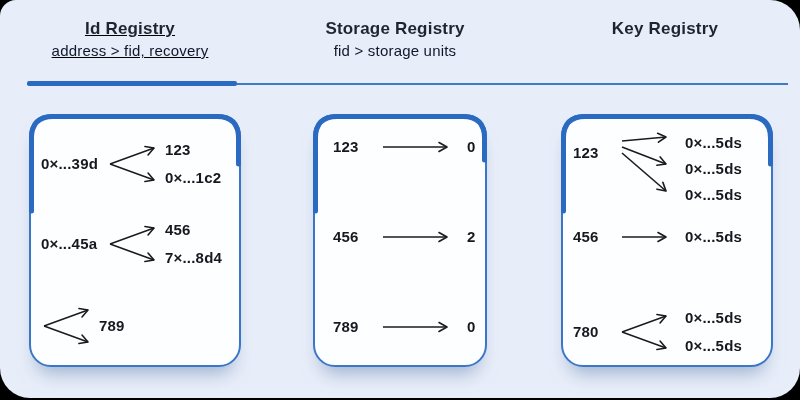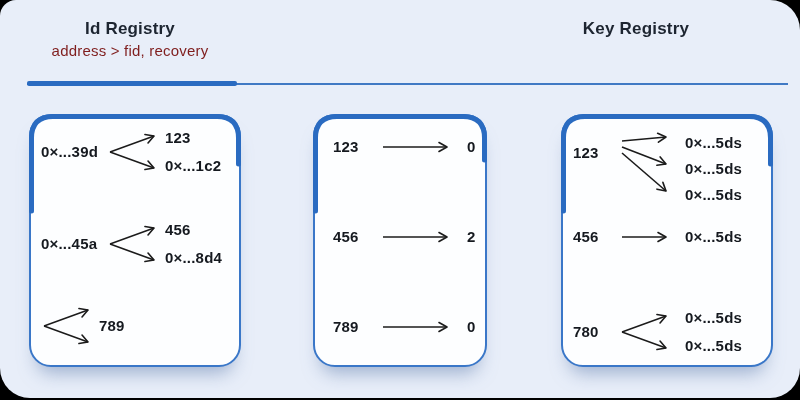--- a/index.html
+++ b/index.html
@@ -6,22 +6,22 @@
   html,body { width:800px; height:400px; }
   body { font-family:"Liberation Sans", sans-serif; background:#000; }
 
   .stage { position:relative; width:800px; height:400px; background:#000; overflow:hidden; }
   .panel { position:absolute; left:0; top:0; width:800px; height:398px;
            background:#e8eef9; border-radius:16px 30px 30px 30px; }
 
   
   .hdr { position:absolute; top:19px; width:220px; text-align:center; }
   .hdr-title { font-size:17px; font-weight:700; color:#1d2531; letter-spacing:.2px; }
-  .hdr-sub { margin-top:3px; font-size:15px; color:#7f1d1d; letter-spacing:.2px; }
-  #hdr-0 { left:20px; } #hdr-1 { left:285px; } #hdr-2 { left:526px; }
+  .hdr-sub { margin-top:3px; font-size:15px; color:#0f172a; letter-spacing:.2px; }
+  #hdr-0 { left:20px;text-decoration:underline; } #hdr-1 { left:285px; } #hdr-2 { left:555px; }
 
   
   .divider-thin  { position:absolute; left:27px; top:83px; width:761px; height:2px; background:#4079c4; }
   .divider-thick { position:absolute; left:27px; top:81px; width:210px; height:5px; background:#2a6bc1; border-radius:2px; }
 
   
   .card { position:absolute; top:114px; height:253px; background:#fdfeff;
           border:2px solid #3a77c8; border-radius:22px;
           box-shadow:0 14px 18px -8px rgba(96,125,173,.55); }
   #card-0 { left:29px;  width:212px; }
@@ -59,54 +59,56 @@
 </svg>
 
 <div class="stage">
   <div class="panel">
 
     <div class="hdr" id="hdr-0">
       <div class="hdr-title">Id Registry</div>
       <div class="hdr-sub">address &gt; fid, recovery</div>
     </div>
     <div class="hdr" id="hdr-1">
+      <div class="hdr-title">Storage Registry</div>
+      <div class="hdr-sub">fid &gt; storage units</div>
     </div>
     <div class="hdr" id="hdr-2">
       <div class="hdr-title">Key Registry</div>
     </div>
 
     <div class="divider-thin"></div>
     <div class="divider-thick"></div>
 
     <div class="card" id="card-0">
       <svg class="accent" viewBox="0 0 212 253">
         <path d="M2.5,97 L2.5,24 Q2.5,2.5 24,2.5 L188,2.5 Q209.5,2.5 209.5,24 L209.5,50" fill="none" stroke="#2a6bc1" stroke-width="5" stroke-linecap="round"></path>
       </svg>
 
-      <div class="group" style="top:8px">
+      <div class="group" style="top:20px">
         <div class="txt from">0×...39d</div>
         <svg class="arrows" width="58" height="56">
           <line x1="3" y1="28" x2="47" y2="12" stroke="#1b1b1b" stroke-width="1.6" marker-end="url(#ah)"></line>
           <line x1="3" y1="28" x2="47" y2="44" stroke="#1b1b1b" stroke-width="1.6" marker-end="url(#ah)"></line>
         </svg>
         <div class="tcol">
           <div class="txt">123</div>
           <div class="txt">0×...1c2</div>
         </div>
       </div>
 
       <div class="group" style="top:100px">
         <div class="txt from">0×...45a</div>
         <svg class="arrows" width="58" height="56">
           <line x1="3" y1="28" x2="47" y2="12" stroke="#1b1b1b" stroke-width="1.6" marker-end="url(#ah)"></line>
           <line x1="3" y1="28" x2="47" y2="44" stroke="#1b1b1b" stroke-width="1.6" marker-end="url(#ah)"></line>
         </svg>
         <div class="tcol">
           <div class="txt">456</div>
-          <div class="txt">0×...8d4</div>
+          <div class="txt">7×...8d4</div>
         </div>
       </div>
 
       <div class="group" style="top:182px">
         <svg class="arrows" width="58" height="56">
           <line x1="3" y1="28" x2="47" y2="12" stroke="#1b1b1b" stroke-width="1.6" marker-end="url(#ah)"></line>
           <line x1="3" y1="28" x2="47" y2="44" stroke="#1b1b1b" stroke-width="1.6" marker-end="url(#ah)"></line>
         </svg>
         <div class="tcol">
           <div class="txt">789</div>

